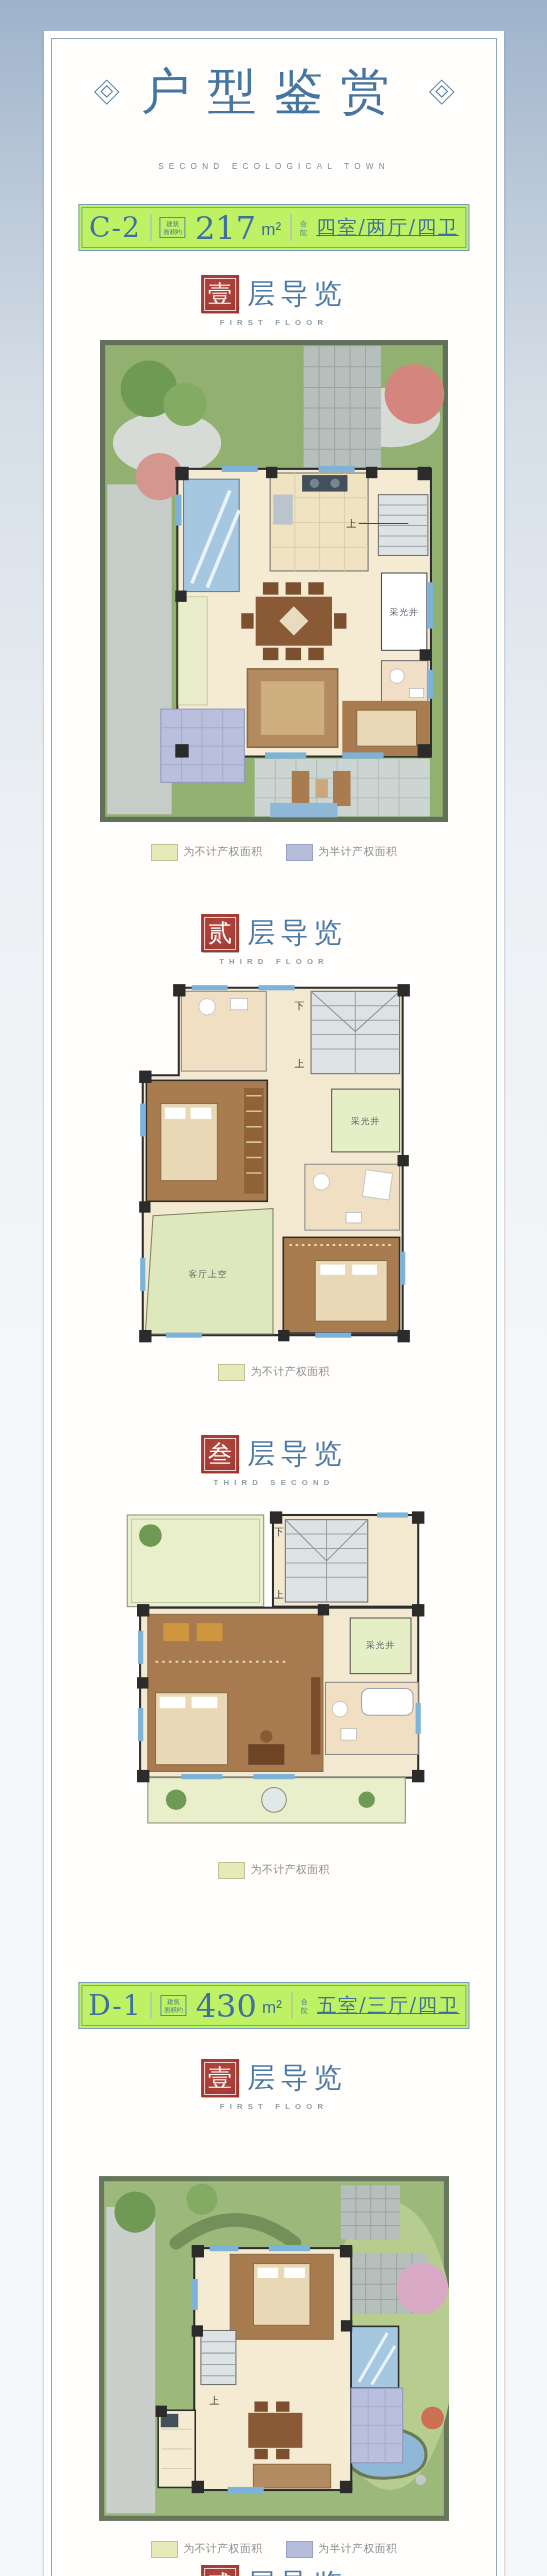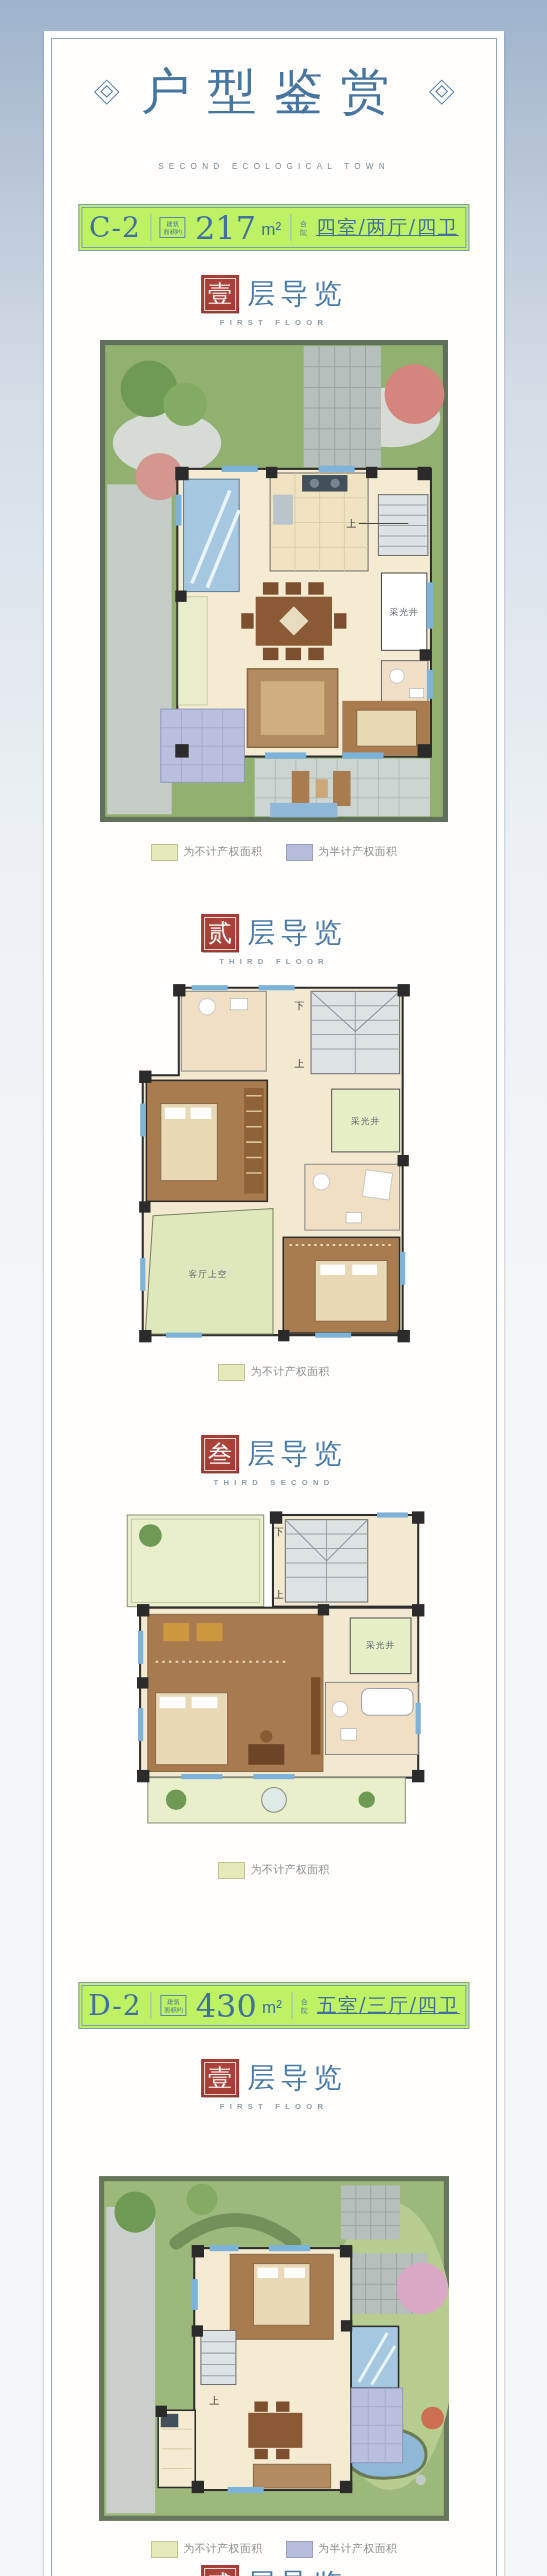--- a/index.html
+++ b/index.html
@@ -321,21 +321,21 @@
 
   <div class="legend" style="top:1823px">
     <div class="legend-item">
       <span class="swatch" style="background:#e4eab8;border:0.5px solid #bcc394"></span>
       <span class="legend-label">为不计产权面积</span>
     </div>
   </div>
 
   <div class="unit-header" style="top:1943px">
     <div class="uh-inner">
-      <span class="uh-name">D-2</span>
+      <span class="uh-name">D-1</span>
       <span class="uh-div"></span>
       <span class="uh-areabox">
         <span>建筑</span>
         <span>面积约</span>
       </span>
       <span class="uh-areaval">430</span>
       <span class="uh-areaunit">m²</span>
       <span class="uh-div"></span>
       <span class="uh-cat">
         <span>合</span>

